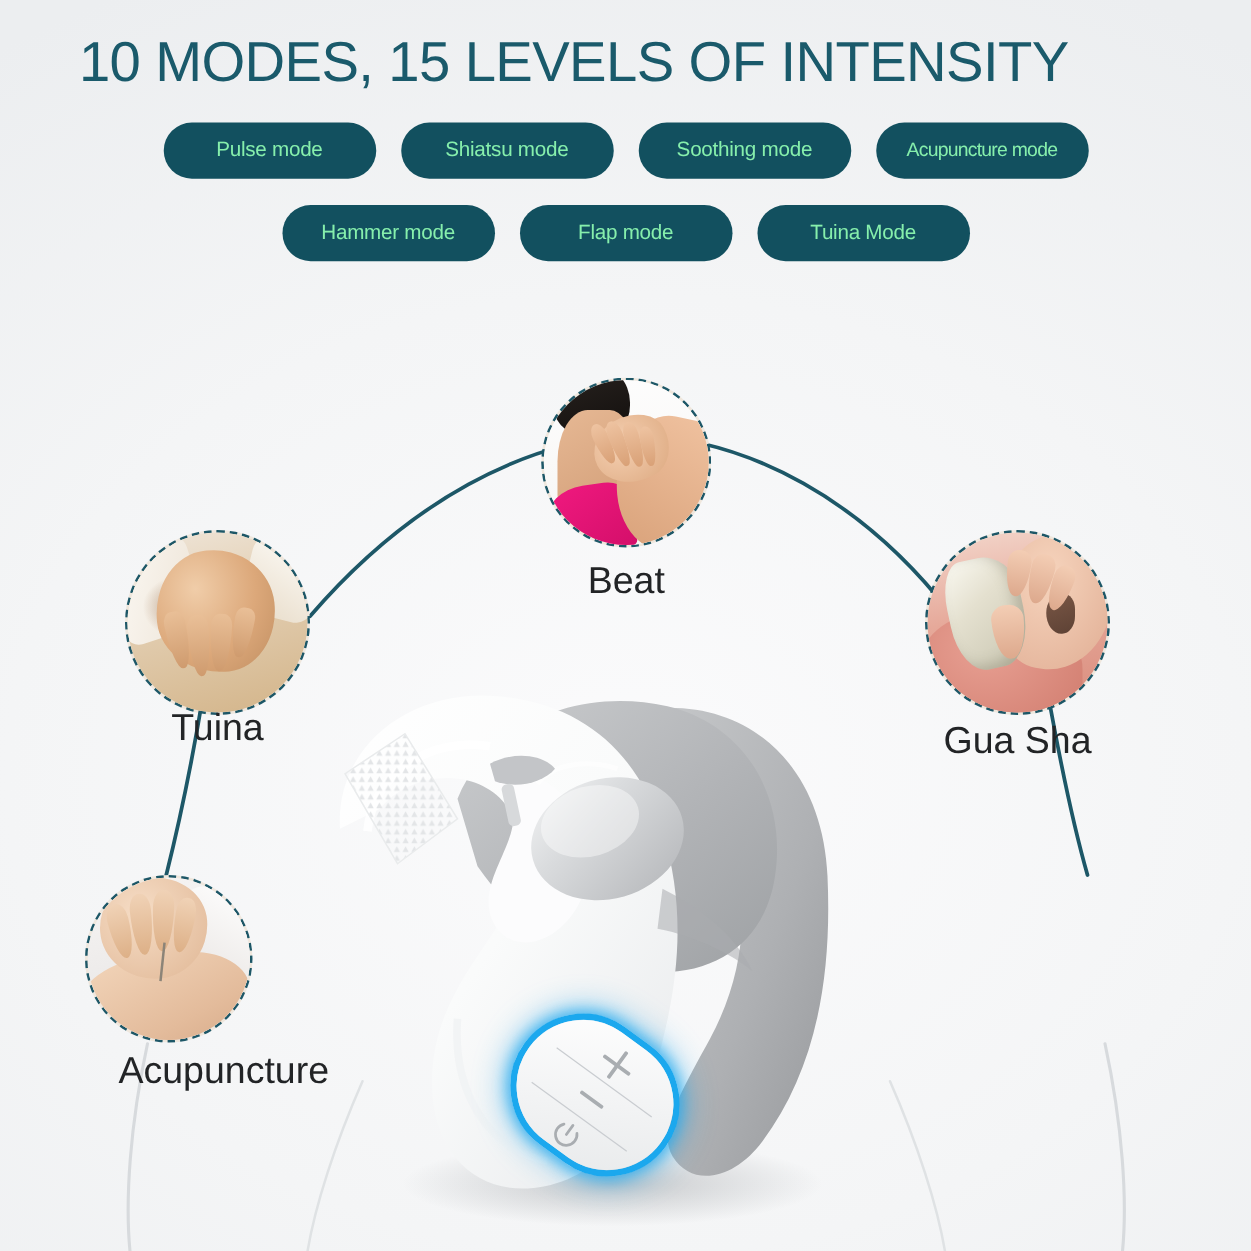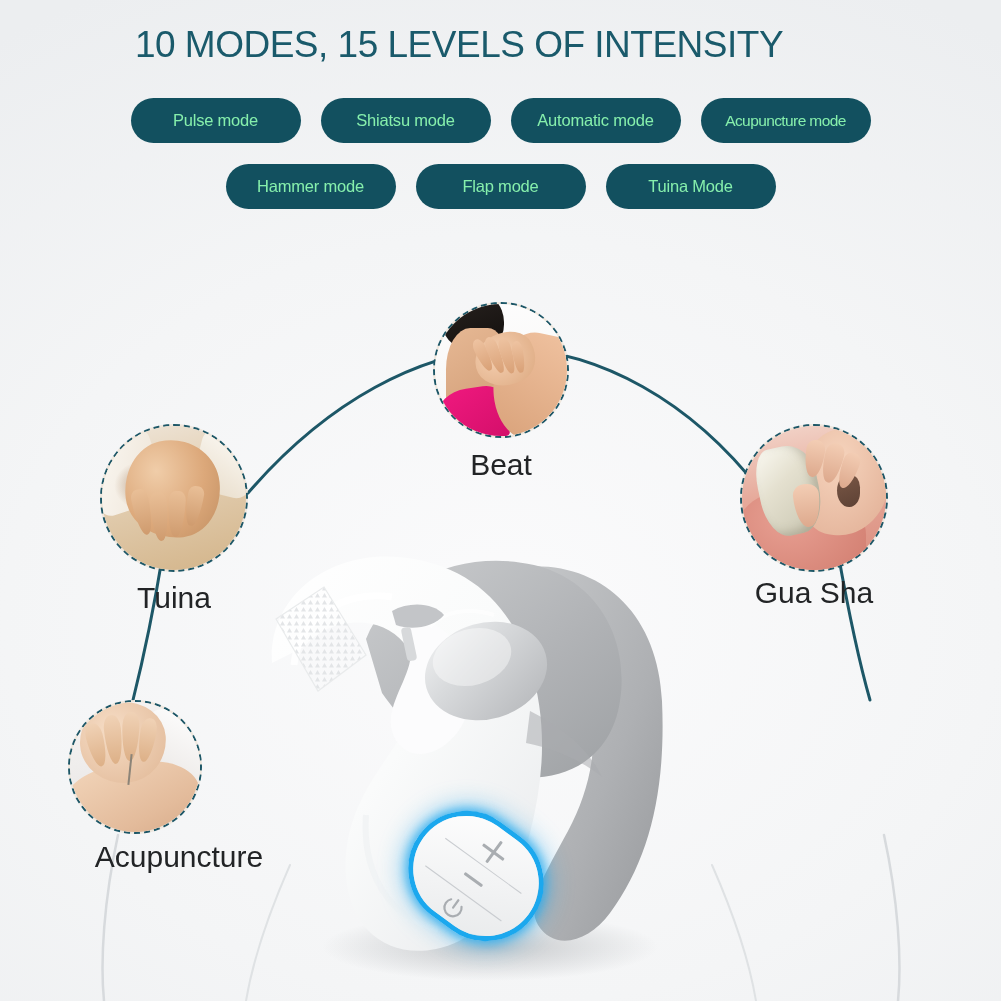--- a/index.html
+++ b/index.html
@@ -27,21 +27,21 @@
     overflow: hidden;
   }
 
   
   .title {
     position: absolute;
     top: 24px;
     left: 0;
     width: 918px;
     text-align: center;
-    font-size: 37px;
+    font-size: 45px;
     font-weight: 400;
     letter-spacing: -0.5px;
     color: #1a5a6b;
     white-space: nowrap;
   }
 
   
   .pill-rows {
     position: absolute;
     top: 98px;
@@ -234,21 +234,21 @@
 
 <div class="canvas">
 
   <div class="title">10 MODES, 15 LEVELS OF INTENSITY</div>
 
   <div class="pill-rows">
 
     <div class="pill-row">
       <div class="pill">Pulse mode</div>
       <div class="pill">Shiatsu mode</div>
-      <div class="pill">Automatic mode</div>
+      <div class="pill">Soothing mode</div>
       <div class="pill narrow">Acupuncture mode</div>
     </div>
 
     <div class="pill-row">
       <div class="pill">Hammer mode</div>
       <div class="pill">Flap mode</div>
       <div class="pill">Tuina Mode</div>
     </div>
 
 
@@ -404,21 +404,21 @@
       <div class="ph tuina-bg"></div>
       <div class="tuina-sheet"></div>
       <div class="tuina-sheet2"></div>
       <div class="tuina-shadow"></div>
       <div class="tuina-hand"></div>
       <div class="tuina-f" style="left:22%; top:44%; width:12%; height:32%; transform:rotate(-12deg);"></div>
       <div class="tuina-f" style="left:34%; top:46%; width:12%; height:34%; transform:rotate(-5deg);"></div>
       <div class="tuina-f" style="left:46%; top:45%; width:12%; height:32%; transform:rotate(3deg);"></div>
       <div class="tuina-f" style="left:58%; top:42%; width:11%; height:28%; transform:rotate(10deg);"></div>
     </div>
-    <div class="photo-label" style="top:157px;">Tuina</div>
+    <div class="photo-label" style="top:142px;">Tuina</div>
   </div>
 
   <div class="photo-node" style="left:740px; top:424px;">
     <div class="photo-circle" style="width:148px; height:148px;">
       <div class="ph gua-bg"></div>
       <div class="gua-skin"></div>
       <div class="gua-hand"></div>
       <div class="gua-gap"></div>
       <div class="gua-stone"></div>
       <div class="gua-f" style="left:44%; top:10%; width:13%; height:26%; transform:rotate(8deg);"></div>

